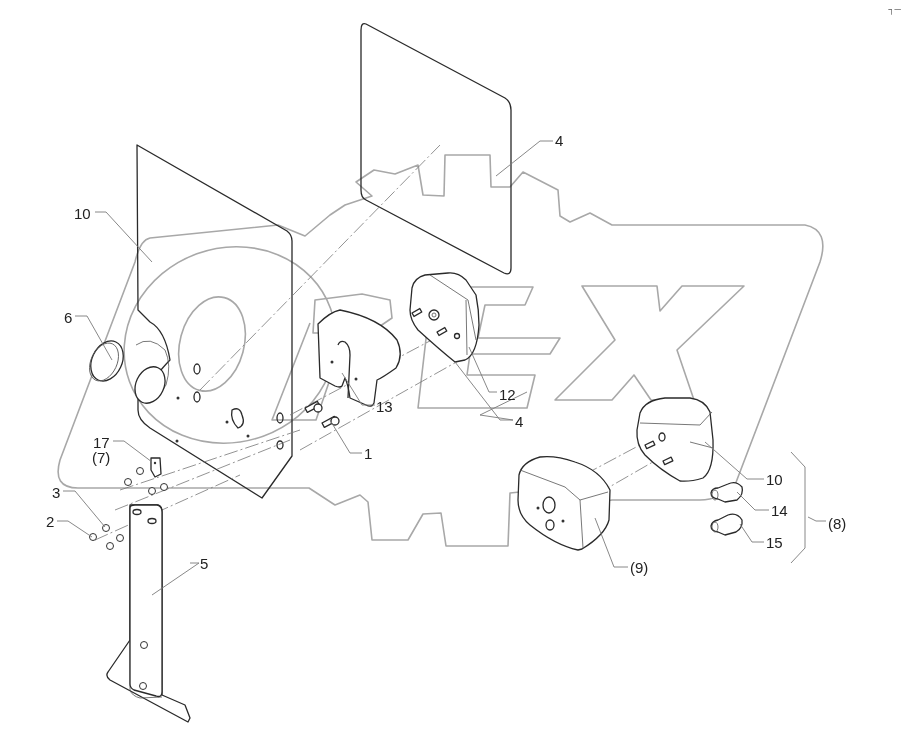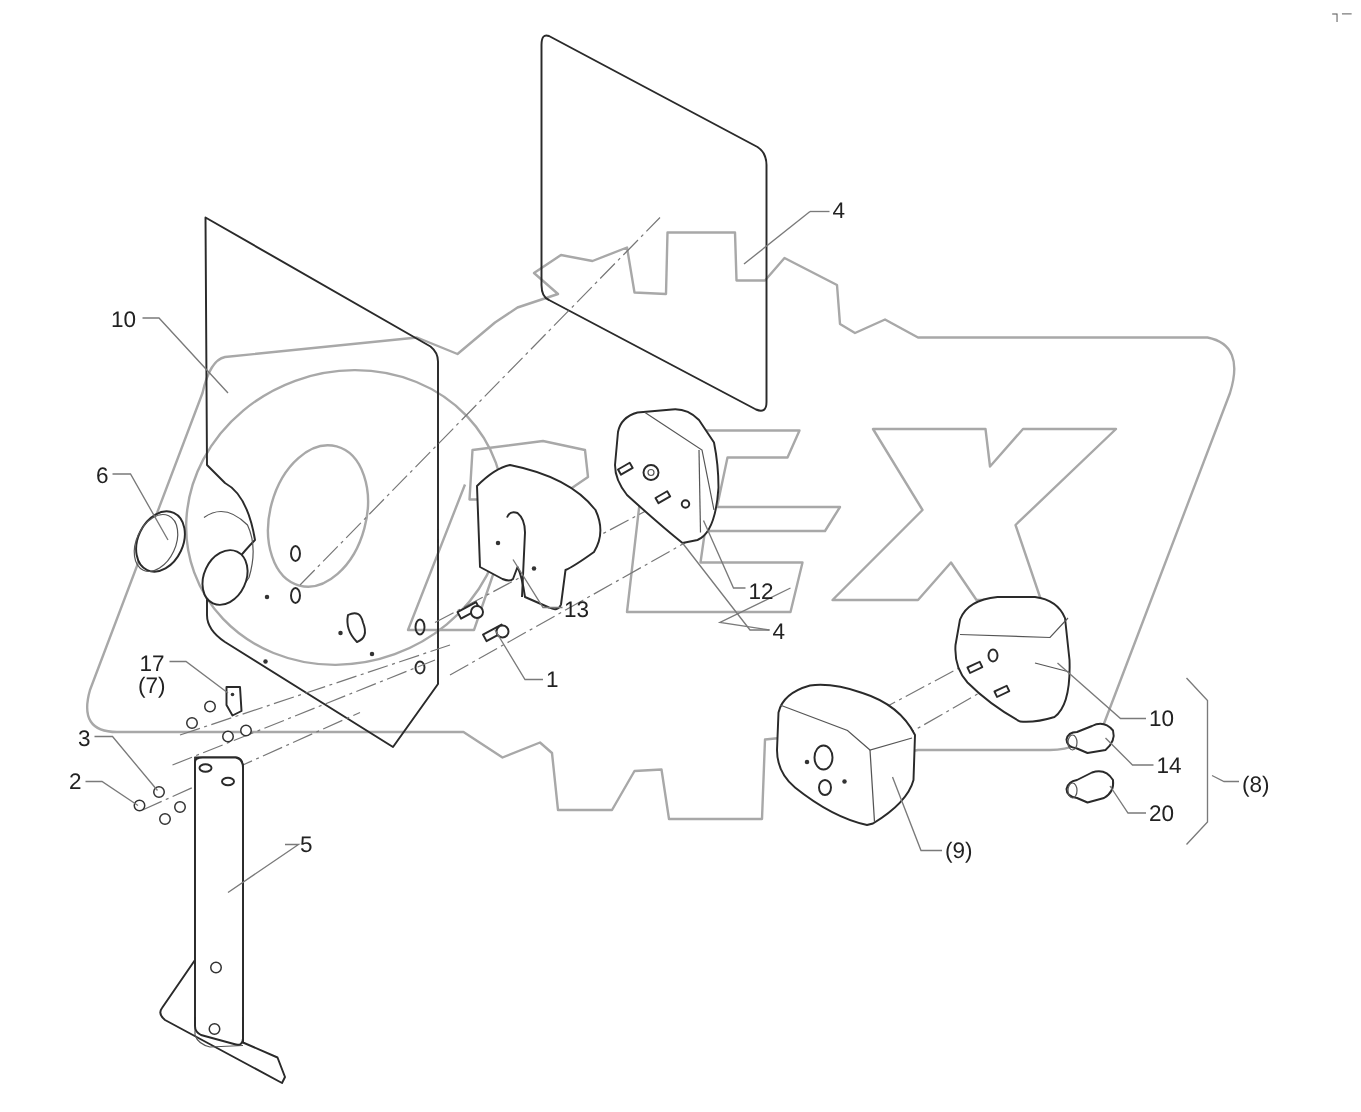--- a/index.html
+++ b/index.html
@@ -182,19 +182,19 @@
 <div class="callout" style="left:52px;top:485px;">3</div>
 <div class="callout" style="left:555px;top:133px;">4</div>
 <div class="callout" style="left:200px;top:556px;">5</div>
 <div class="callout" style="left:64px;top:310px;">6</div>
 <div class="callout" style="left:630px;top:560px;">(9)</div>
 <div class="callout" style="left:74px;top:206px;">10</div>
 <div class="callout" style="left:376px;top:399px;">13</div>
 <div class="callout" style="left:515px;top:414px;">4</div>
 <div class="callout" style="left:499px;top:387px;">12</div>
 <div class="callout" style="left:771px;top:503px;text-align:center;">14</div>
-<div class="callout" style="left:766px;top:535px;">20</div>
+<div class="callout" style="left:766px;top:535px;">15</div>
 <div class="callout" style="left:766px;top:472px;">10</div>
 <div class="callout" style="left:93px;top:435px;">17</div>
 <div class="callout" style="left:92px;top:450px;">(7)</div>
 <div class="callout" style="left:828px;top:516px;">(8)</div>
 
 <div class="corner-mark">┐─</div>
 
 </body></html>

